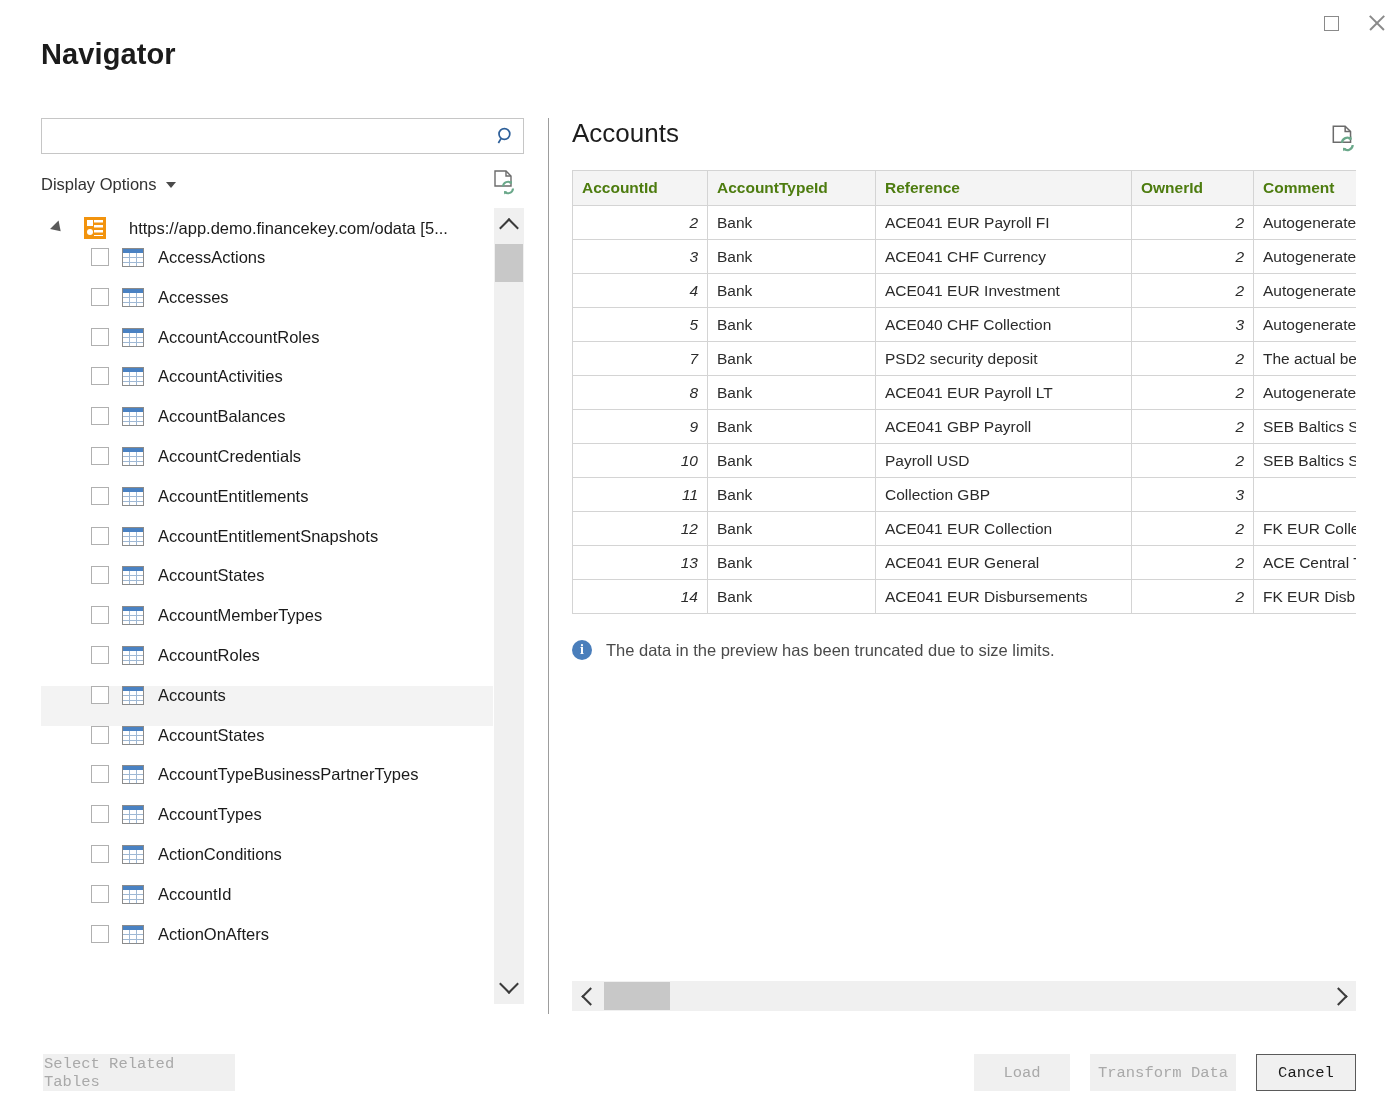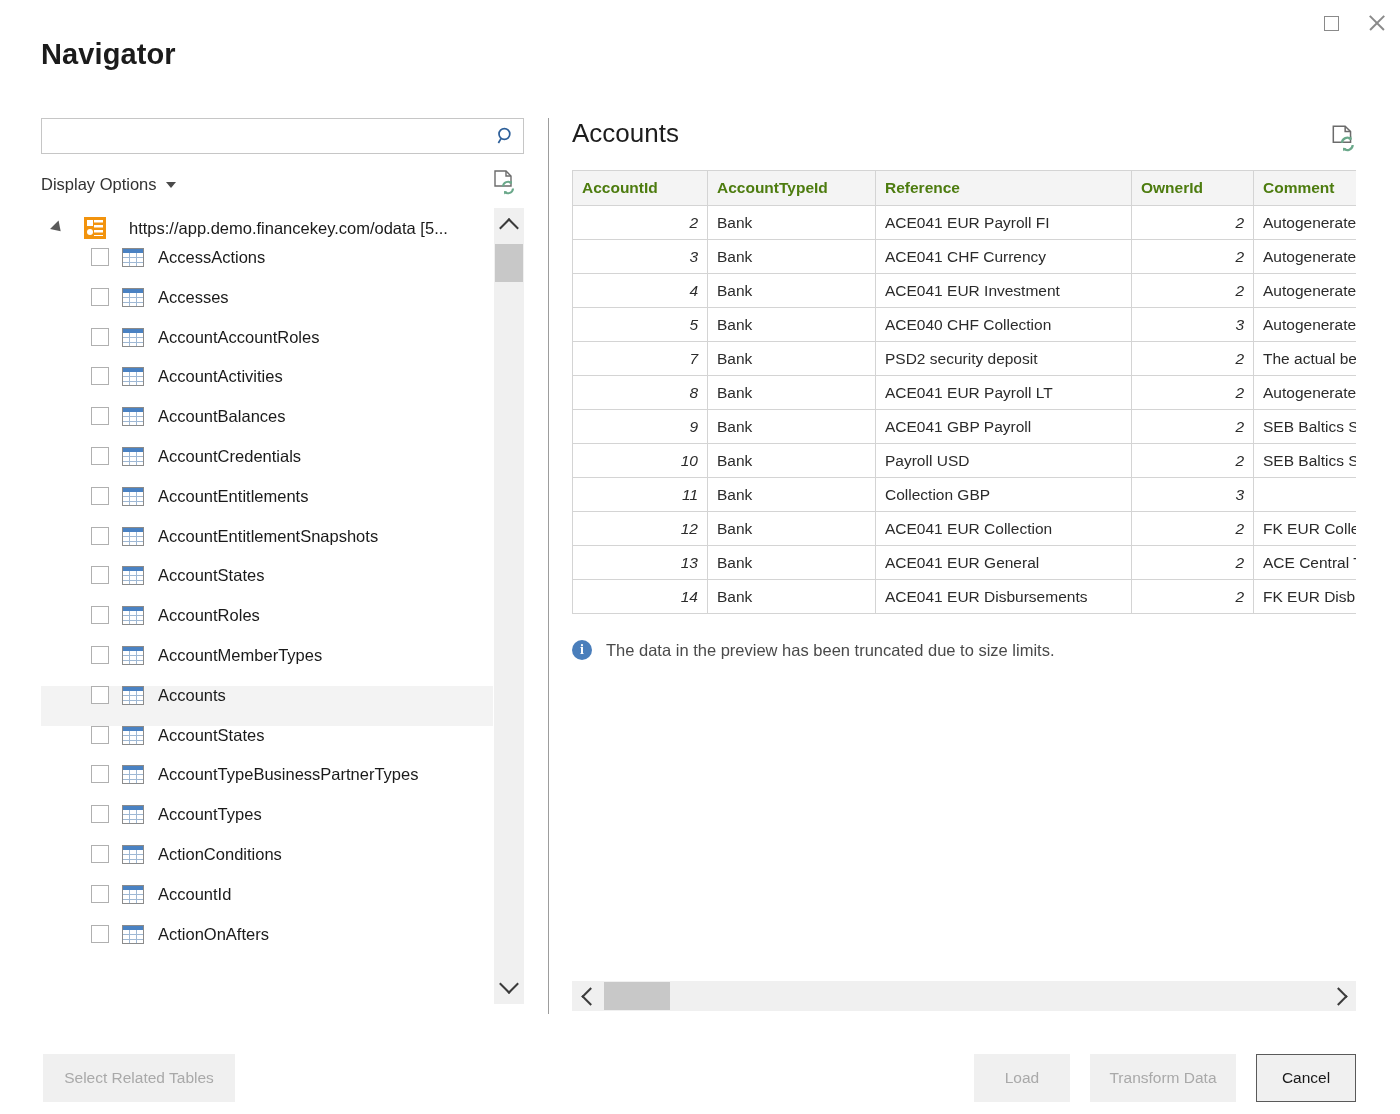--- a/index.html
+++ b/index.html
@@ -422,25 +422,25 @@
   
   .footer {
     position: absolute;
     left: 0;
     top: 1054px;
     width: 1400px;
     height: 44px;
   }
   .btn {
     position: absolute;
-    height: 48px;
+    height: 37px;
     background: #f0f0f0;
     border: 1px solid transparent;
     box-sizing: border-box;
-    font-family: Liberation Sans, sans-serif;
+    font-family: Liberation Mono, monospace;
     font-size: 15.5px;
     color: #1a1a1a;
     cursor: default;
     display: flex;
     align-items: center;
     justify-content: center;
   }
   .btn.disabled { color: #a9a9a9; }
   .btn-related   { left: 43px;   width: 192px; }
   .btn-load      { left: 974px;  width: 96px; }
@@ -565,28 +565,28 @@
             <span class="table-icon">
               <i></i>
             </span>
             <span class="tree-label">AccountStates</span>
           </div>
           <div class="tree-item">
             <span class="tree-check"></span>
             <span class="table-icon">
               <i></i>
             </span>
+            <span class="tree-label">AccountMemberTypes</span>
+          </div>
+          <div class="tree-item">
+            <span class="tree-check"></span>
+            <span class="table-icon">
+              <i></i>
+            </span>
             <span class="tree-label">AccountRoles</span>
-          </div>
-          <div class="tree-item">
-            <span class="tree-check"></span>
-            <span class="table-icon">
-              <i></i>
-            </span>
-            <span class="tree-label">AccountMemberTypes</span>
           </div>
           <div class="tree-item selected">
             <span class="tree-check"></span>
             <span class="table-icon">
               <i></i>
             </span>
             <span class="tree-label">Accounts</span>
           </div>
           <div class="tree-item">
             <span class="tree-check"></span>

